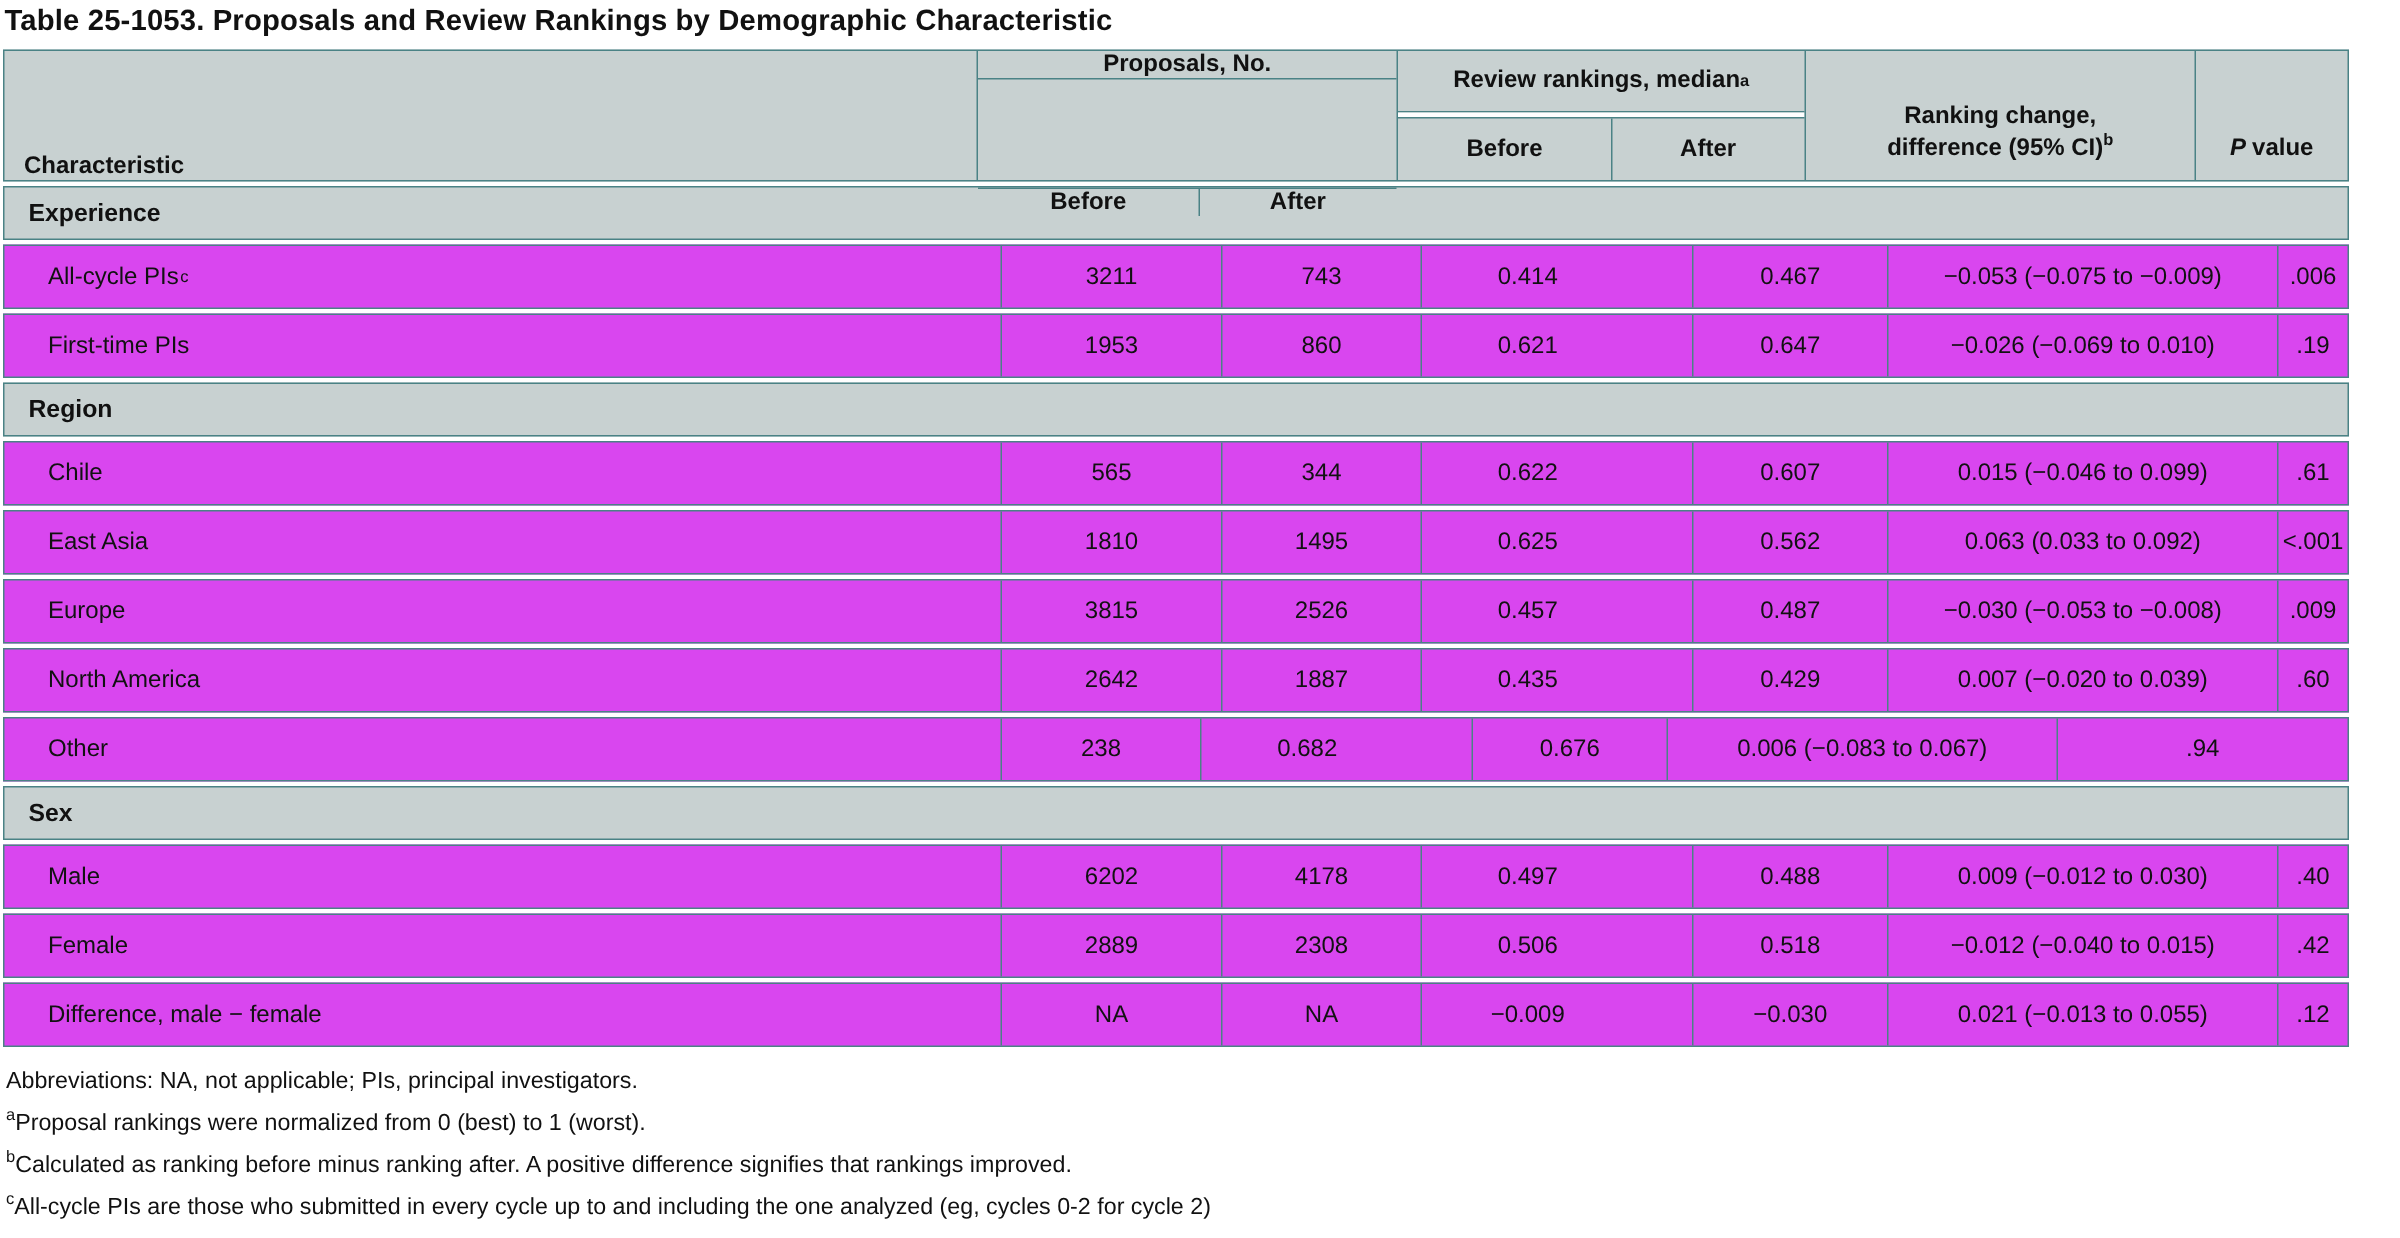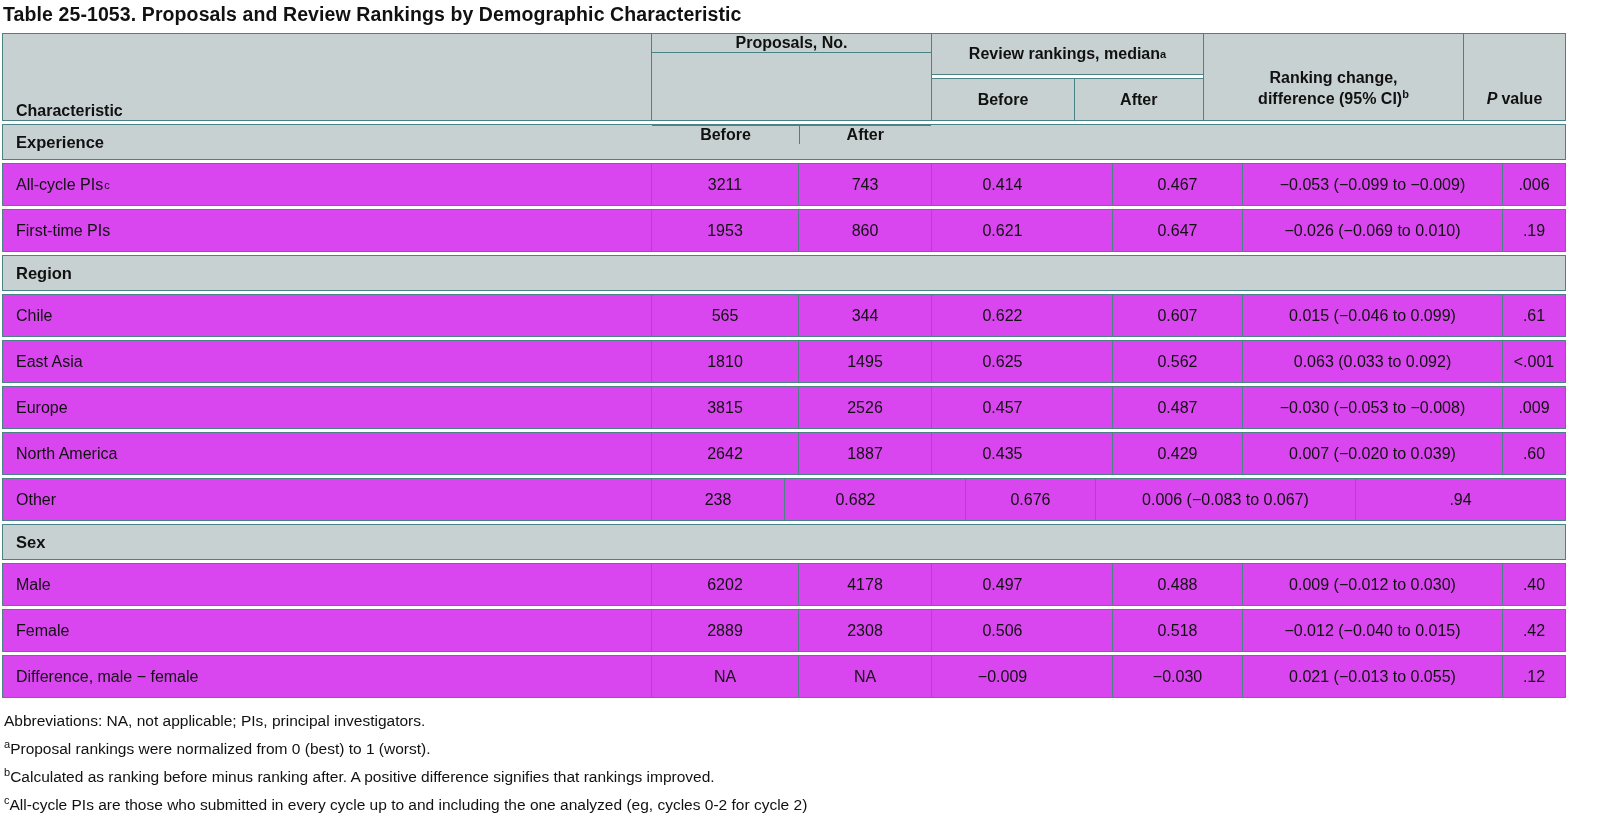--- a/index.html
+++ b/index.html
@@ -18,21 +18,21 @@
     margin: 1px 0 7px 1px;
     letter-spacing: 0.1px;
   }
   .tbl { width: 1564px; }
   .block {
     border: 1.5px solid #4A8285;
     background: #d946ef;
     display: flex;
     align-items: stretch;
   }
-  .block + .block { margin-top: 3px; }
+  .block + .block { margin-top: 3px; padding-left: 16px; }
 
   
   .thead { height: 88px; background: #C8D1D1; }
   .hc { font-weight: bold; font-size: 16px; }
   .th-char {
     width: 648px;
     display: flex; align-items: flex-end;
     padding: 0 0 0 13px;
   }
   .th-group { display: flex; flex-direction: column; border-left: 1.5px solid #4A8285; }
@@ -136,21 +136,21 @@
 
     <div class="block row">
       <div class="c0">
           <span>All-cycle PIs</span>
           <sup class="char-sup">c</sup>
         </div>
       <div class="c1">3211</div>
       <div class="c2">743</div>
       <div class="c3">0.414</div>
       <div class="c4">0.467</div>
-      <div class="c5">−0.053 (−0.099 to −0.009)</div>
+      <div class="c5">−0.053 (−0.075 to −0.009)</div>
       <div class="c6">.006</div>
     </div>
 
     <div class="block row">
       <div class="c0">First-time PIs</div>
       <div class="c1">1953</div>
       <div class="c2">860</div>
       <div class="c3">0.621</div>
       <div class="c4">0.647</div>
       <div class="c5">−0.026 (−0.069 to 0.010)</div>

